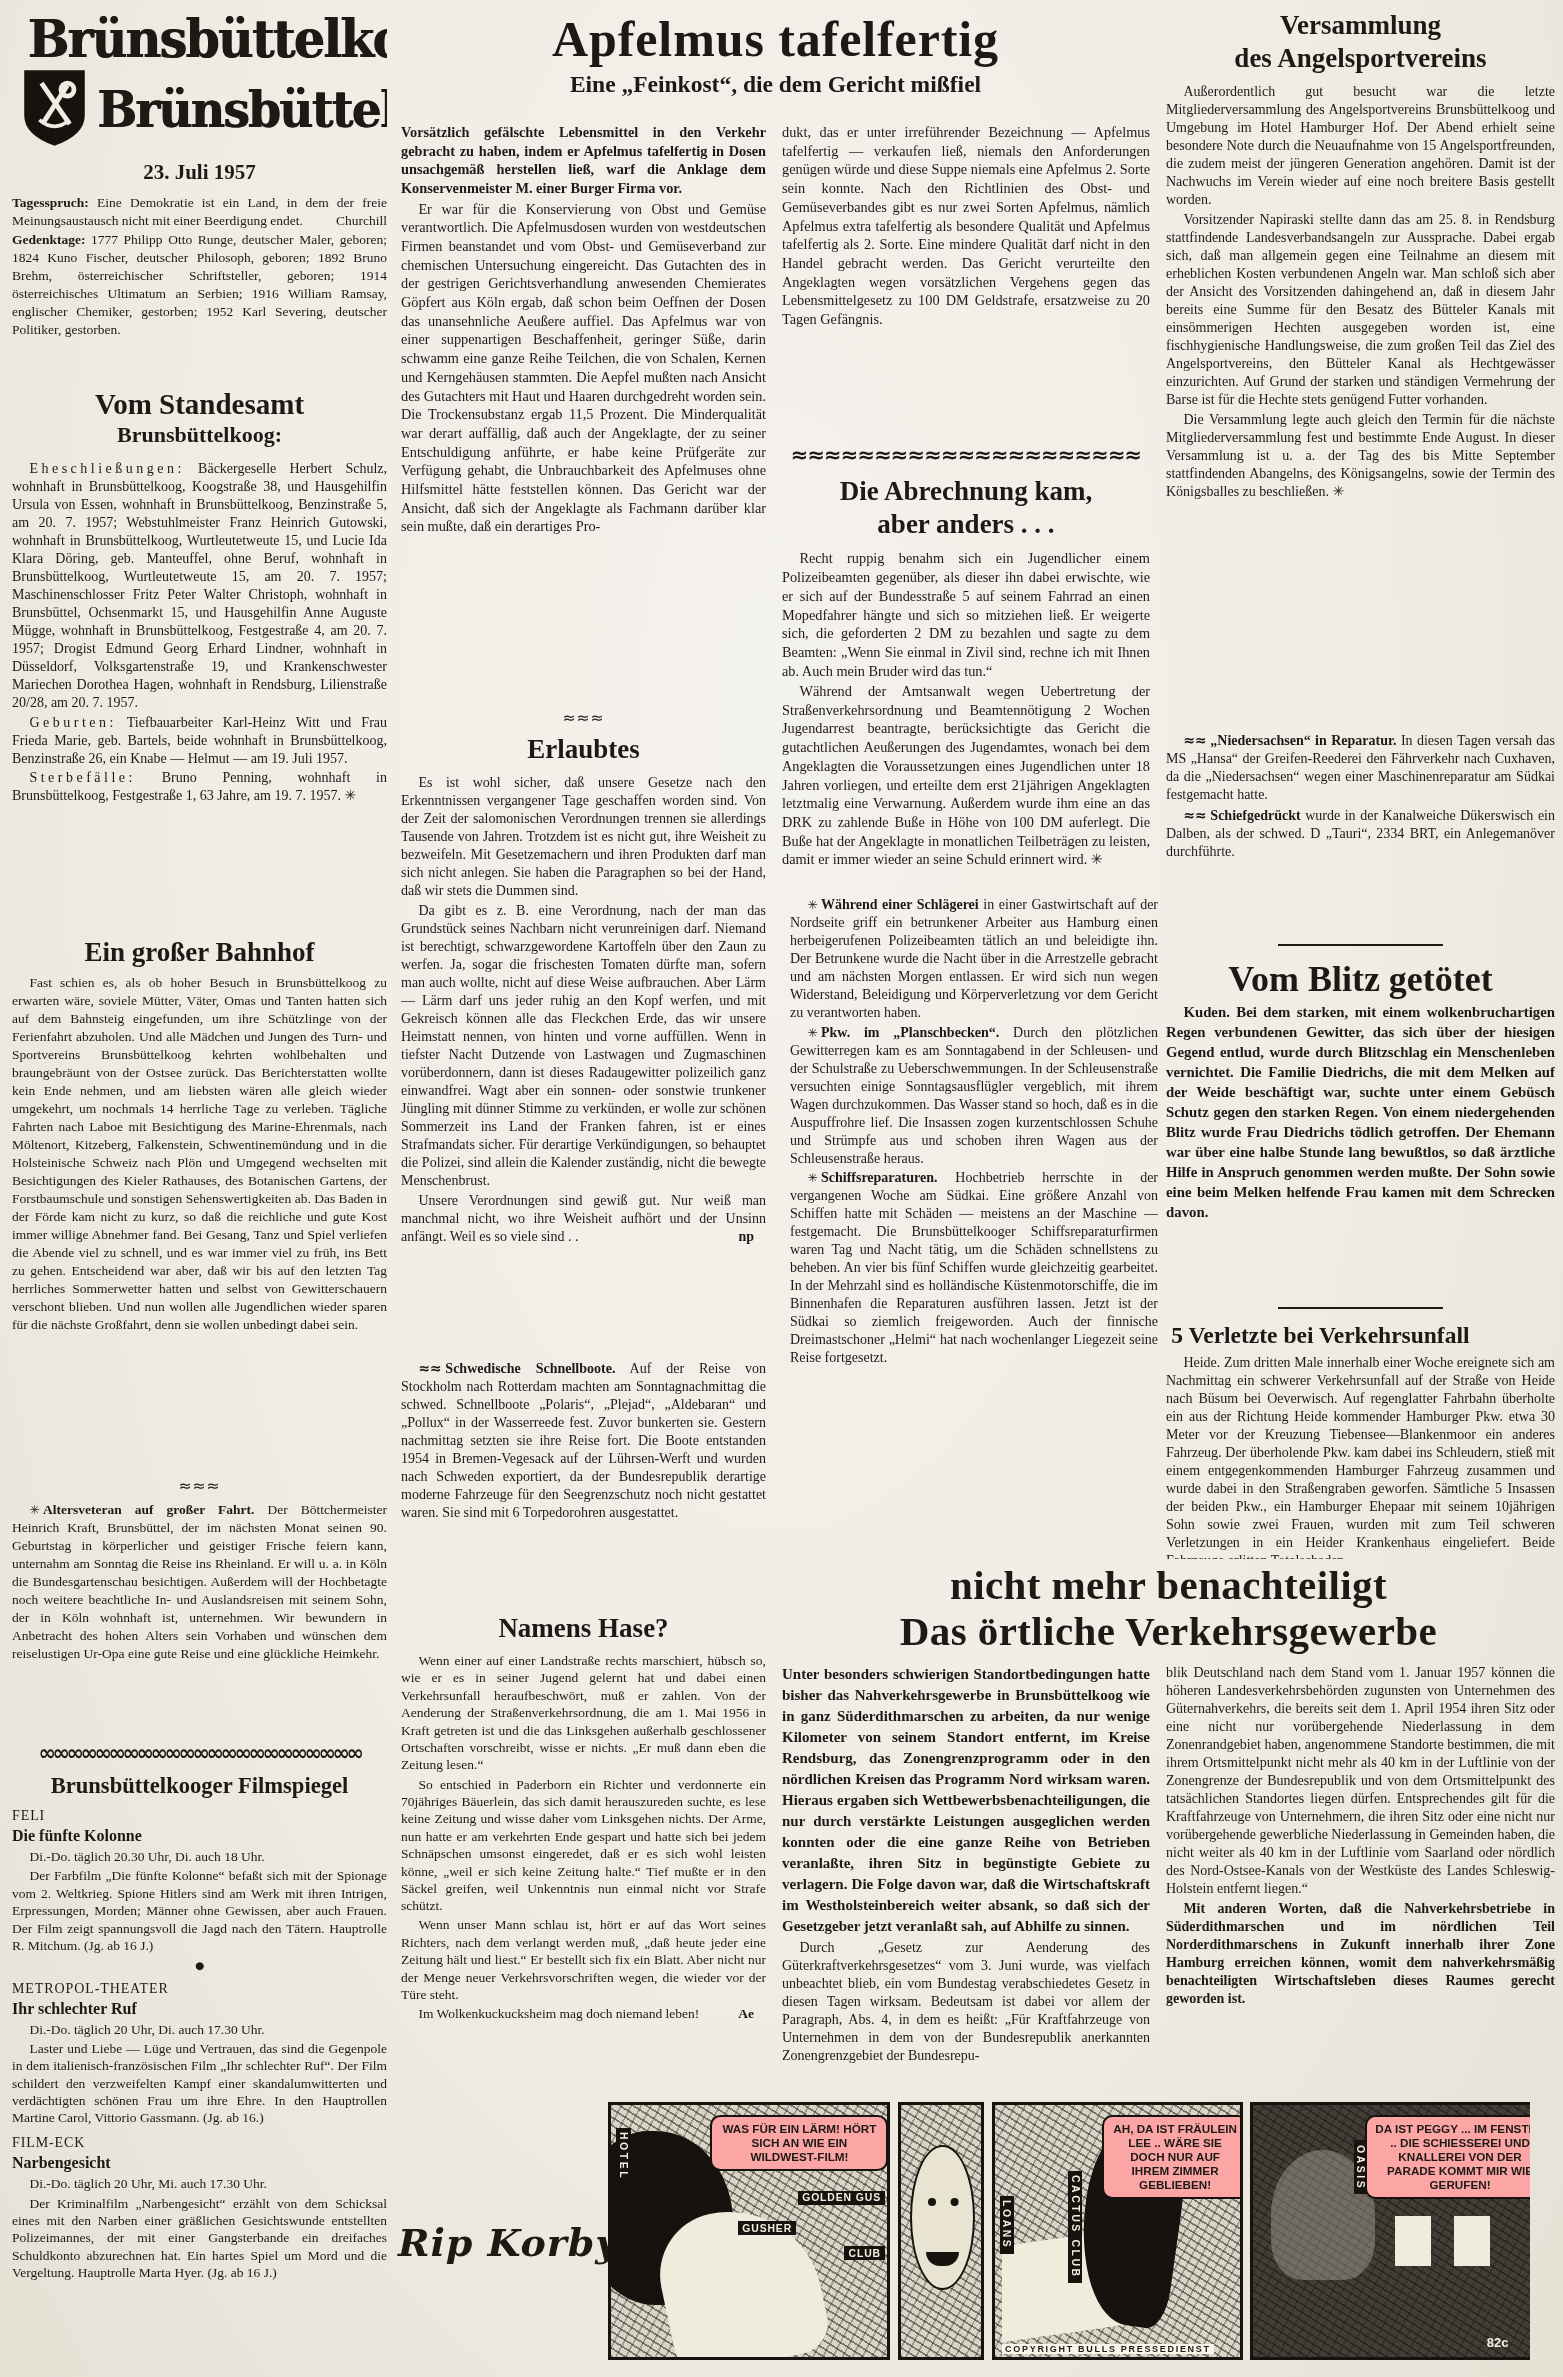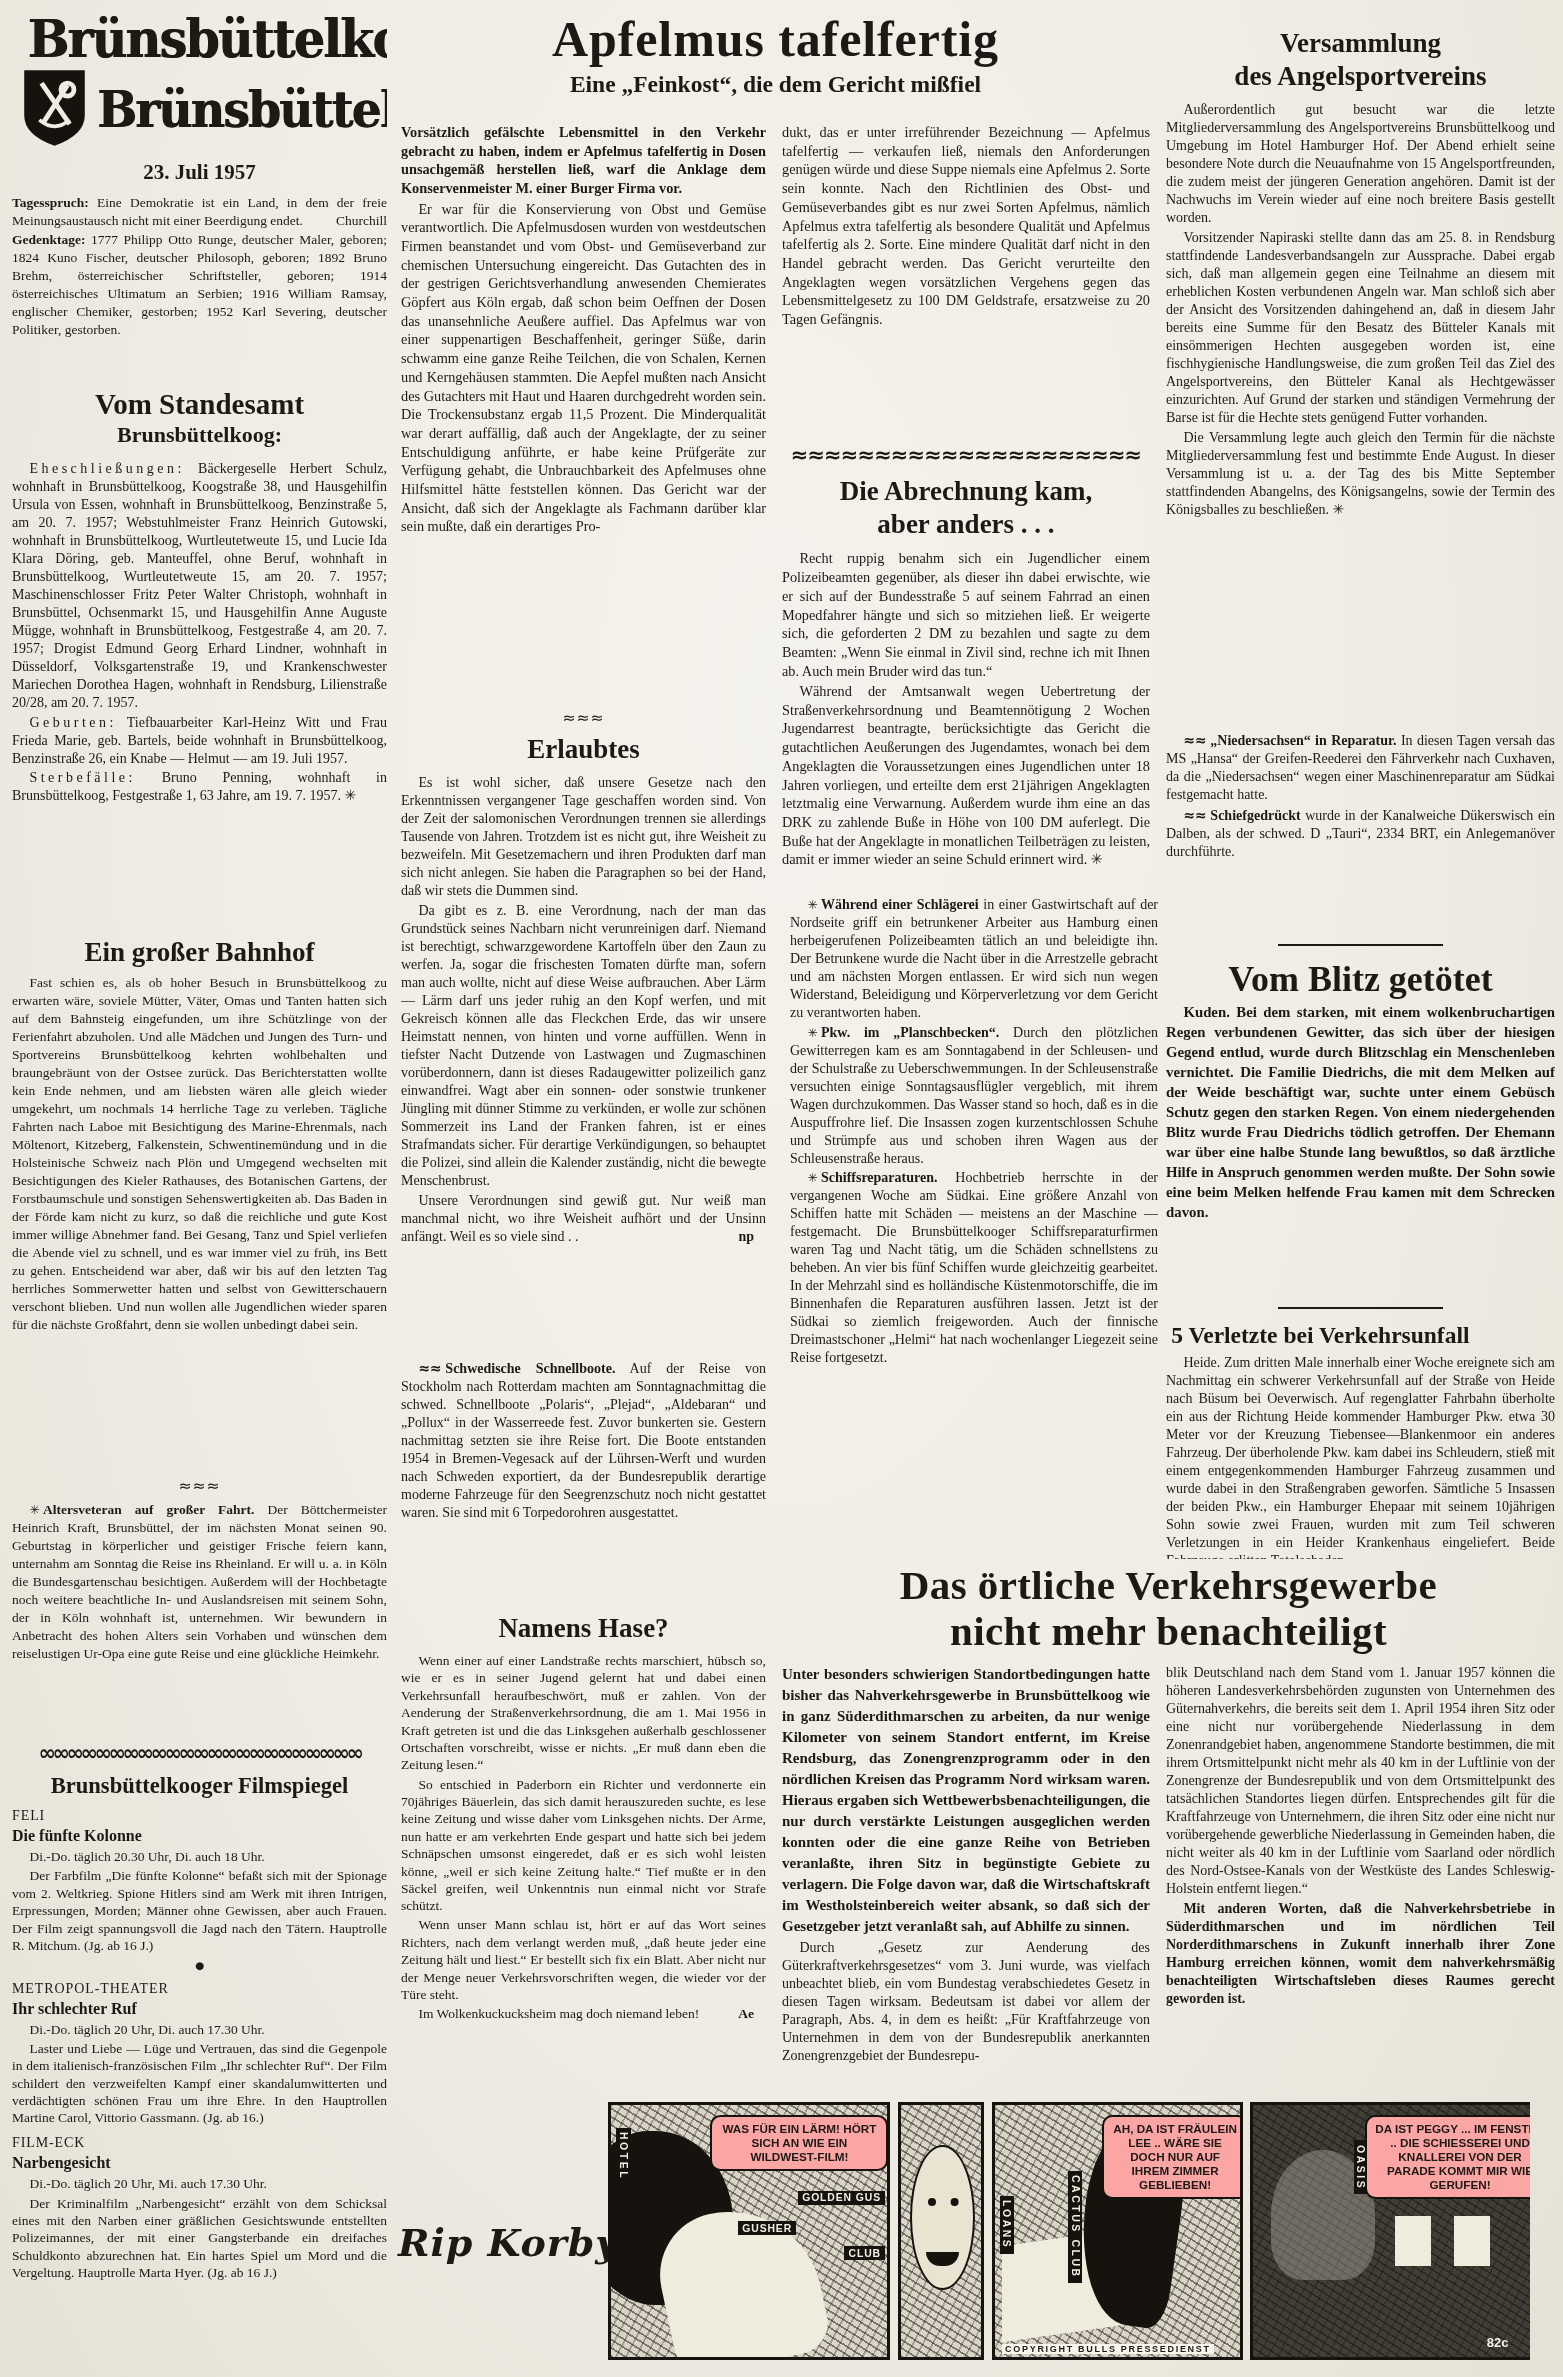--- a/index.html
+++ b/index.html
@@ -208,33 +208,33 @@
     <p>Während der Amtsanwalt wegen Uebertretung der Straßenverkehrsordnung und Beamtennötigung 2 Wochen Jugendarrest beantragte, berücksichtigte das Gericht die gutachtlichen Aeußerungen des Jugendamtes, wonach bei dem Angeklagten die Voraussetzungen eines Jugendlichen unter 18 Jahren vorliegen, und erteilte dem erst 21jährigen Angeklagten letztmalig eine Verwarnung. Außerdem wurde ihm eine an das DRK zu zahlende Buße in Höhe von 100 DM auferlegt. Die Buße hat der Angeklagte in monatlichen Teilbeträgen zu leisten, damit er immer wieder an seine Schuld erinnert wird.  ✳</p>
   </div>
 
   <div class="blk bt tight" style="left:782px; top:896px; width:368px; height:657px;margin-left:8px;">
     <p><span class="star"></span><b>Während einer Schlägerei</b> <span>in einer Gastwirtschaft auf der Nordseite griff ein betrunkener Arbeiter aus Hamburg einen herbeigerufenen Polizeibeamten tätlich an und beleidigte ihn. Der Betrunkene wurde die Nacht über in die Arrestzelle gebracht und am nächsten Morgen entlassen. Er wird sich nun wegen Widerstand, Beleidigung und Körperverletzung vor dem Gericht zu verantworten haben.</span></p>
     <p><span class="star"></span><b>Pkw. im „Planschbecken“.</b> <span>Durch den plötzlichen Gewitterregen kam es am Sonntagabend in der Schleusen- und der Schulstraße zu Ueberschwemmungen. In der Schleusenstraße versuchten einige Sonntagsausflügler vergeblich, mit ihrem Wagen durchzukommen. Das Wasser stand so hoch, daß es in die Auspuffrohre lief. Die Insassen zogen kurzentschlossen Schuhe und Strümpfe aus und schoben ihren Wagen aus der Schleusenstraße heraus.</span></p>
     <p><span class="star"></span><b>Schiffsreparaturen.</b> <span>Hochbetrieb herrschte in der vergangenen Woche am Südkai. Eine größere Anzahl von Schiffen hatte mit Schäden — meistens an der Maschine — festgemacht. Die Brunsbüttelkooger Schiffsreparaturfirmen waren Tag und Nacht tätig, um die Schäden schnellstens zu beheben. An vier bis fünf Schiffen wurde gleichzeitig gearbeitet. In der Mehrzahl sind es holländische Küstenmotorschiffe, die im Binnenhafen die Reparaturen ausführen lassen. Jetzt ist der Südkai so ziemlich freigeworden. Auch der finnische Dreimastschoner „Helmi“ hat nach wochenlanger Liegezeit seine Reise fortgesetzt.</span></p>
   </div>
 
   <div class="blk" style="left:782px; top:1562px; width:773px; height:99px;">
+    <h1 class="h-verkehr">nicht mehr benachteiligt</h1>
     <h1 class="h-verkehr">Das örtliche Verkehrsgewerbe</h1>
-    <h1 class="h-verkehr">nicht mehr benachteiligt</h1>
   </div>
   <div class="blk bt vlead" style="left:782px; top:1664px; width:368px; height:417px;">
     <p class="noind">Unter besonders schwierigen Standortbedingungen hatte bisher das Nahverkehrsgewerbe in Brunsbüttelkoog wie in ganz Süderdithmarschen zu arbeiten, da nur wenige Kilometer von seinem Standort entfernt, im Kreise Rendsburg, das Zonengrenzprogramm oder in den nördlichen Kreisen das Programm Nord wirksam waren. Hieraus ergaben sich Wettbewerbsbenachteiligungen, die nur durch verstärkte Leistungen ausgeglichen werden konnten oder die eine ganze Reihe von Betrieben veranlaßte, ihren Sitz in begünstigte Gebiete zu verlagern. Die Folge davon war, daß die Wirtschaftskraft im Westholsteinbereich weiter absank, so daß sich der Gesetzgeber jetzt veranlaßt sah, auf Abhilfe zu sinnen.</p>
     <p style="font-weight:400; font-size:14px; line-height:18px;">Durch „Gesetz zur Aenderung des Güterkraftverkehrsgesetzes“ vom 3. Juni wurde, was vielfach unbeachtet blieb, ein vom Bundestag verabschiedetes Gesetz in diesen Tagen wirksam. Bedeutsam ist dabei vor allem der Paragraph, Abs. 4, in dem es heißt: „Für Kraftfahrzeuge von Unternehmen in dem von der Bundesrepublik anerkannten Zonengrenzgebiet der Bundesrepu-</p>
   </div>
   <div class="blk bt tight" style="left:1166px; top:1664px; width:389px; height:417px;">
     <p class="noind">blik Deutschland nach dem Stand vom 1. Januar 1957 können die höheren Landesverkehrsbehörden zugunsten von Unternehmen des Güternahverkehrs, die bereits seit dem 1. April 1954 ihren Sitz oder eine nicht nur vorübergehende Niederlassung in dem Zonenrandgebiet haben, angenommene Standorte bestimmen, die mit ihrem Ortsmittelpunkt nicht mehr als 40 km in der Luftlinie von der Zonengrenze der Bundesrepublik und von dem Ortsmittelpunkt des tatsächlichen Standortes liegen dürfen. Entsprechendes gilt für die Kraftfahrzeuge von Unternehmern, die ihren Sitz oder eine nicht nur vorübergehende gewerbliche Niederlassung in Gemeinden haben, die nicht weiter als 40 km in der Luftlinie vom Saarland oder nördlich des Nord-Ostsee-Kanals von der Westküste des Landes Schleswig-Holstein entfernt liegen.“</p>
     <p class="boldall">Mit anderen Worten, daß die Nahverkehrsbetriebe in Süderdithmarschen und im nördlichen Teil Norderdithmarschens in Zukunft innerhalb ihrer Zone Hamburg erreichen können, womit dem nahverkehrsmäßig benachteiligten Wirtschaftsleben dieses Raumes gerecht geworden ist.</p>
   </div>
 
-  <div class="blk bt tight" style="left:1166px; top:8.7px; width:389px; height:719px;margin-top:18px;">
+  <div class="blk bt tight" style="left:1166px; top:8.7px; width:389px; height:719px;">
     <h2 class="h-med">Versammlung</h2>
     <h2 class="h-med" style="margin-bottom:8.7px;">des Angelsportvereins</h2>
     <p>Außerordentlich gut besucht war die letzte Mitgliederversammlung des Angelsportvereins Brunsbüttelkoog und Umgebung im Hotel Hamburger Hof. Der Abend erhielt seine besondere Note durch die Neuaufnahme von 15 Angelsportfreunden, die zudem meist der jüngeren Generation angehören. Damit ist der Nachwuchs im Verein wieder auf eine noch breitere Basis gestellt worden.</p>
     <p>Vorsitzender Napiraski stellte dann das am 25. 8. in Rendsburg stattfindende Landesverbandsangeln zur Aussprache. Dabei ergab sich, daß man allgemein gegen eine Teilnahme an diesem mit erheblichen Kosten verbundenen Angeln war. Man schloß sich aber der Ansicht des Vorsitzenden dahingehend an, daß in diesem Jahr bereits eine Summe für den Besatz des Bütteler Kanals mit einsömmerigen Hechten ausgegeben worden ist, eine fischhygienische Handlungsweise, die zum großen Teil das Ziel des Angelsportvereins, den Bütteler Kanal als Hechtgewässer einzurichten. Auf Grund der starken und ständigen Vermehrung der Barse ist für die Hechte stets genügend Futter vorhanden.</p>
     <p>Die Versammlung legte auch gleich den Termin für die nächste Mitgliederversammlung fest und bestimmte Ende August. In dieser Versammlung ist u. a. der Tag des bis Mitte September stattfindenden Abangelns, des Königsangelns, sowie der Termin des Königsballes zu beschließen.  ✳</p>
   </div>
 
   <div class="blk bt tight" style="left:1166px; top:731px; width:389px; height:200px;">
     <p><span class="wavemark"></span><b>„Niedersachsen“ in Reparatur.</b> <span>In diesen Tagen versah das MS „Hansa“ der Greifen-Reederei den Fährverkehr nach Cuxhaven, da die „Niedersachsen“ wegen einer Maschinenreparatur am Südkai festgemacht hatte.</span></p>
     <p><span class="wavemark"></span><b>Schiefgedrückt</b> <span>wurde in der Kanalweiche Dükerswisch ein Dalben, als der schwed. D „Tauri“, 2334 BRT, ein Anlegemanöver durchführte.</span></p>

